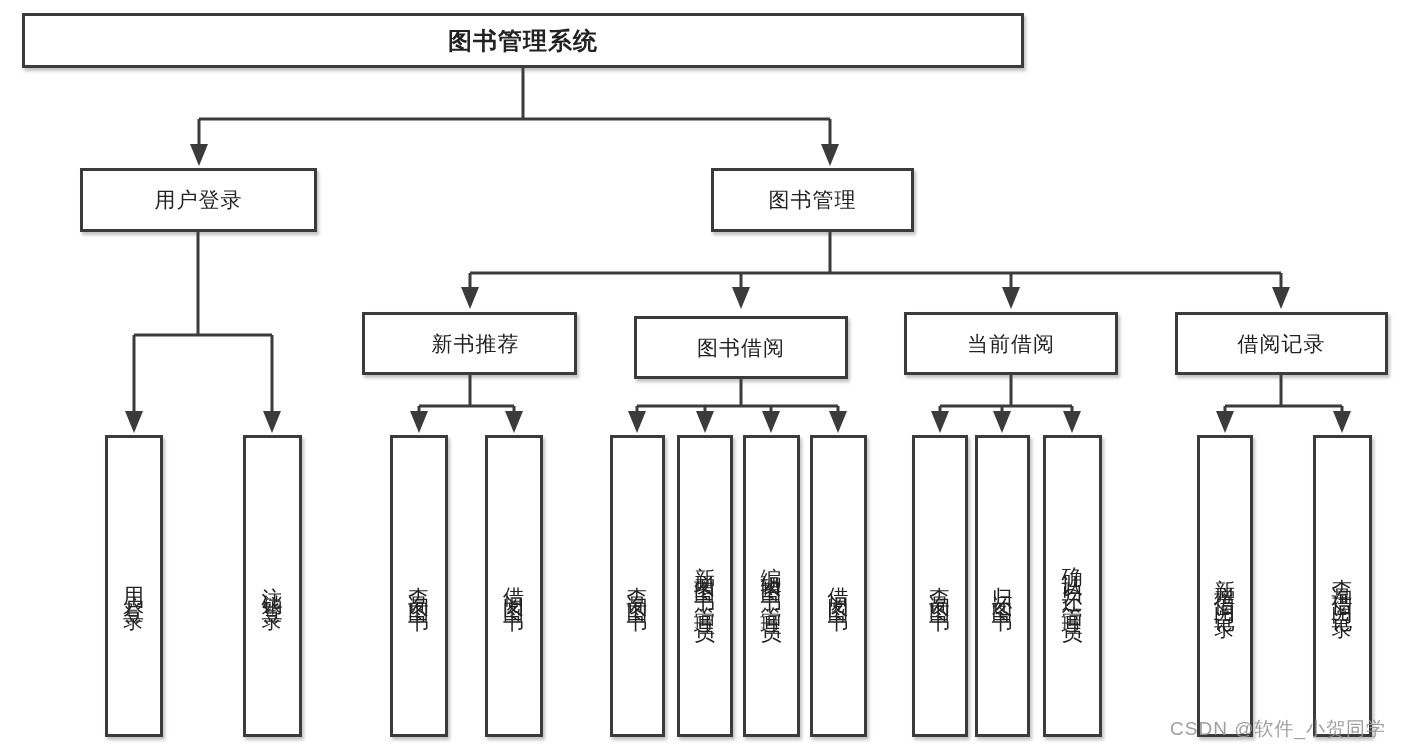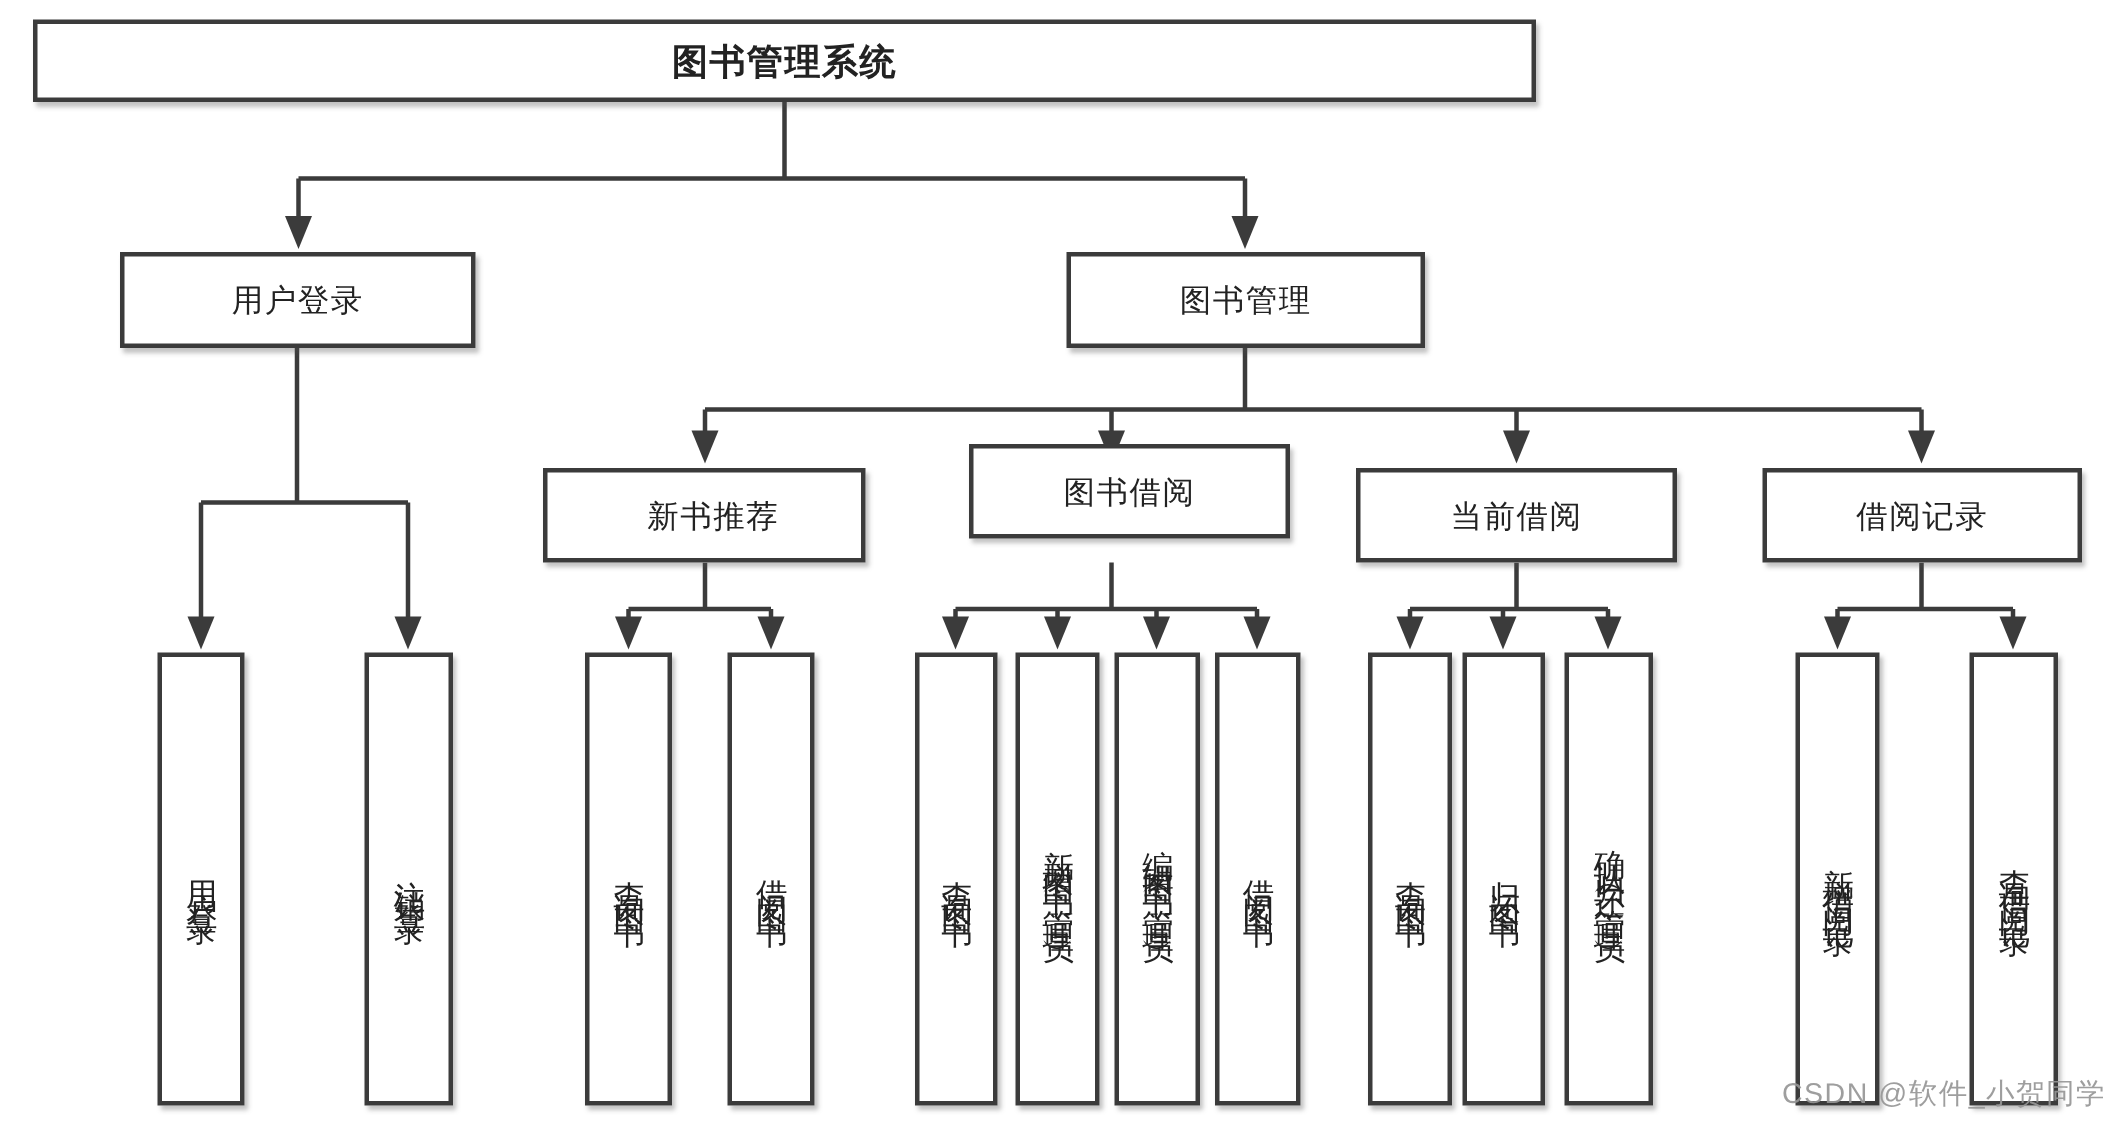--- a/index.html
+++ b/index.html
@@ -13,21 +13,21 @@
     border:3px solid #3b3b3b;display:flex;align-items:center;justify-content:center;
     box-shadow:2px 3px 3px rgba(80,80,80,0.35);z-index:2;text-align:center;
   }
   .hbox{font-size:21px;letter-spacing:1px;white-space:nowrap;}
   .root-box{font-size:24px;letter-spacing:1px;font-weight:bold;}
   .vbox span{
     writing-mode:vertical-rl;text-orientation:mixed;
     font-size:21px;line-height:1;letter-spacing:8px;
   }
   .watermark{
-    position:absolute;right:1px;bottom:5px;z-index:5;
+    position:absolute;right:19px;bottom:5px;z-index:5;
     font-size:19px;color:rgba(150,150,150,0.92);letter-spacing:1px;white-space:nowrap;
   }
 </style>
 </head>
 <body>
 
 <div class="canvas">
 
   <svg class="connectors" width="1405" height="747" viewBox="0 0 1405 747">
 
@@ -61,24 +61,24 @@
     <polygon points="1063,411 1081,411 1072,433"></polygon>
 
     <path d="M1281 375 V406 M1225 406 H1342 M1225 406 V413 M1342 406 V413"></path>
     <polygon points="1216,411 1234,411 1225,433"></polygon>
     <polygon points="1333,411 1351,411 1342,433"></polygon>
   </svg>
 
   <div class="node hbox root-box" style="left:22px;top:13px;width:1002px;height:55px;">图书管理系统</div>
 
   <div class="node hbox" style="left:80px;top:168px;width:237px;height:64px;">用户登录</div>
-  <div class="node hbox" style="left:711px;top:168px;width:239px;height:64px;">图书管理</div>
+  <div class="node hbox" style="left:711px;top:168px;width:203px;height:64px;">图书管理</div>
 
   <div class="node hbox" style="left:362px;top:312px;width:215px;height:63px;padding-left:12px;">新书推荐</div>
-  <div class="node hbox" style="left:634px;top:296px;width:214px;height:63px;margin-left:12px;">图书借阅</div>
+  <div class="node hbox" style="left:634px;top:316px;width:214px;height:63px;">图书借阅</div>
   <div class="node hbox" style="left:904px;top:312px;width:214px;height:63px;">当前借阅</div>
   <div class="node hbox" style="left:1175px;top:312px;width:213px;height:63px;">借阅记录</div>
 
   <div class="node vbox" style="left:105px;top:435px;width:58px;height:302px;">
     <span>用户登录</span>
   </div>
   <div class="node vbox" style="left:243px;top:435px;width:59px;height:302px;">
     <span>注销登录</span>
   </div>
 

